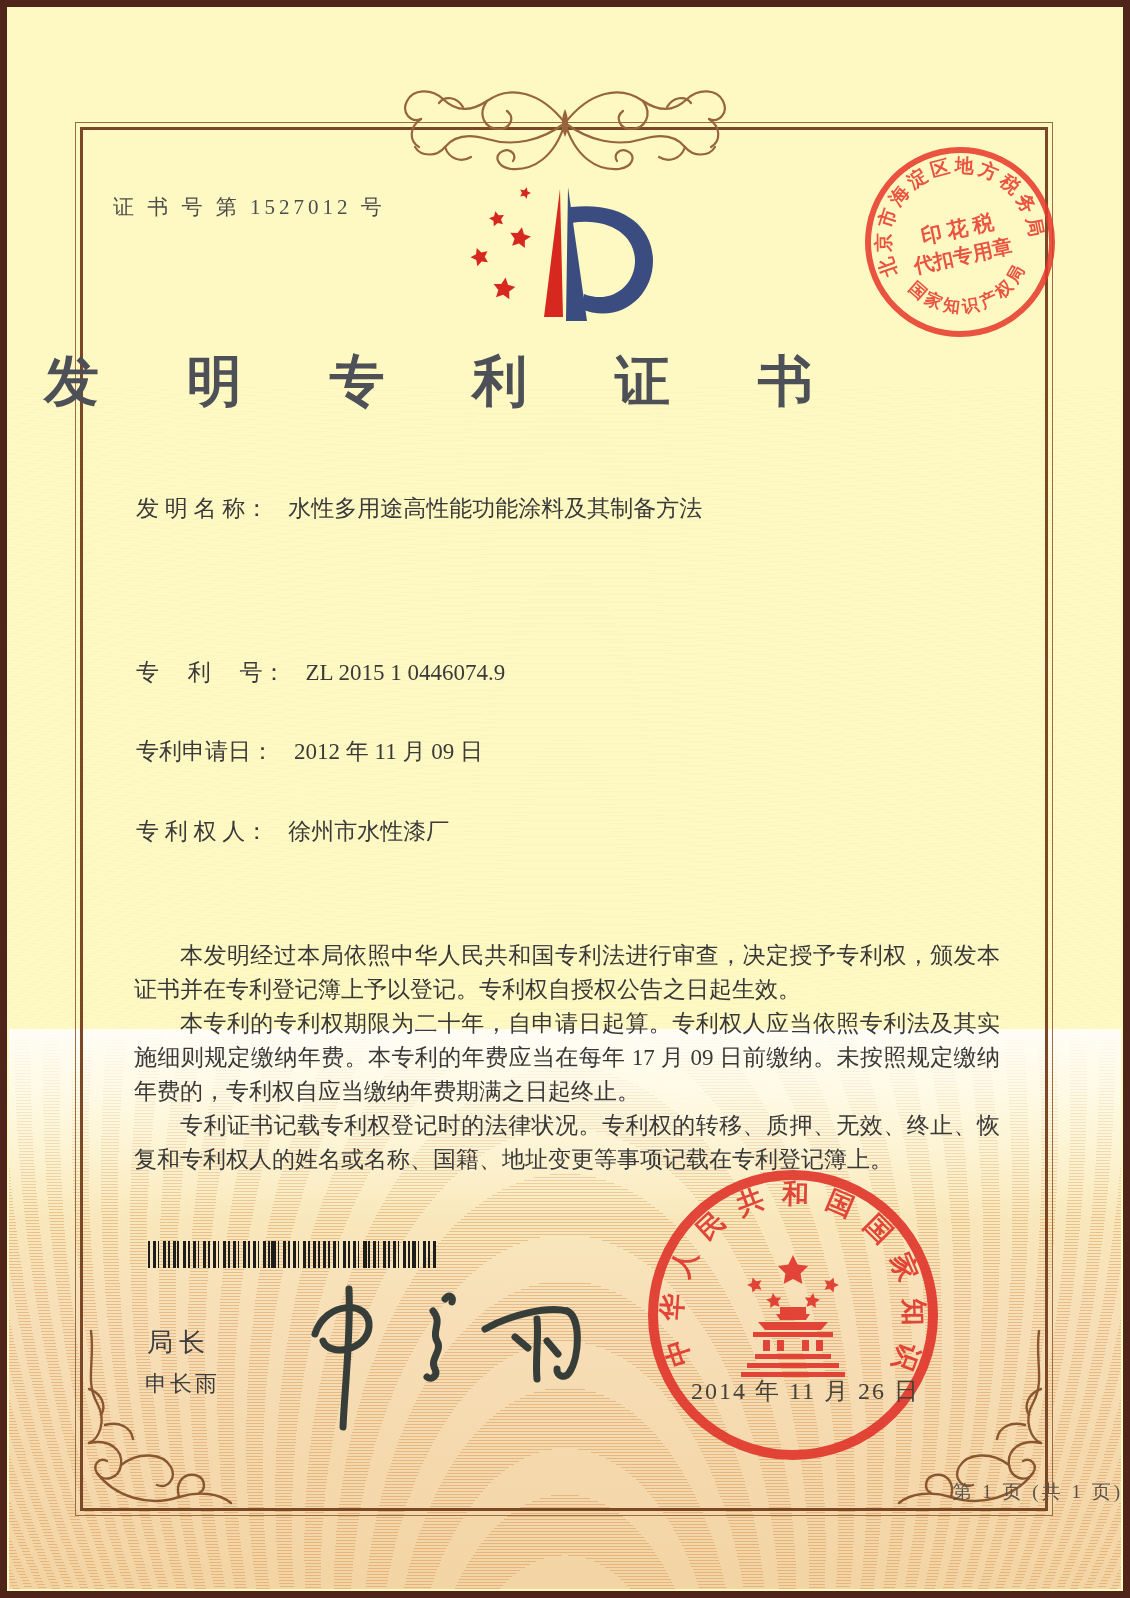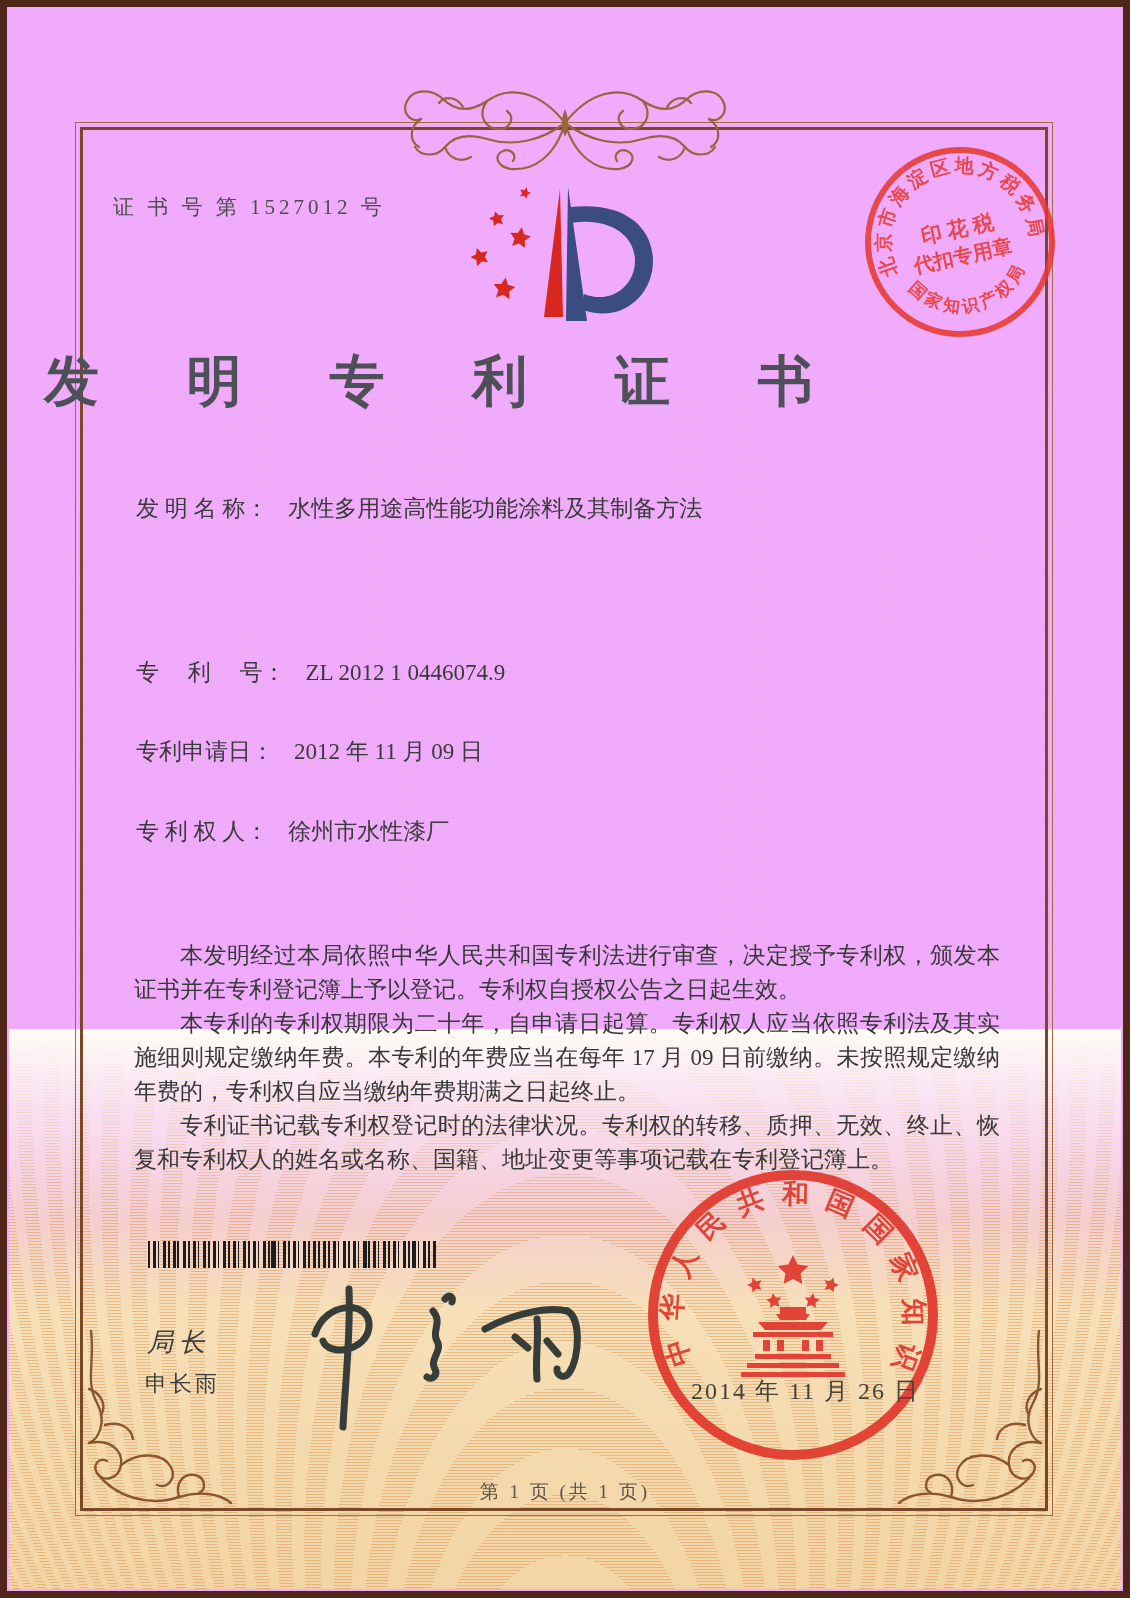--- a/index.html
+++ b/index.html
@@ -1,20 +1,20 @@
 <!DOCTYPE html>
 <html><head>
 <meta charset="utf-8">
 <style>
   html,body{margin:0;padding:0;background:#d9d5cd;}
   .page{
     position:relative;
     width:1116px;height:1584px;
     border:7px solid #4f2419;
-    background:#f0abfc;
+    background:#fef9c3;
     overflow:hidden;
     font-family:"Liberation Serif","DejaVu Serif",serif;
   }
   
   .waves-faint{
     position:absolute;left:0;top:380px;right:0;height:720px;
     background:repeating-radial-gradient(120% 55% at 50% 180%,
       rgba(205,140,70,.18) 0 1.4px, rgba(205,140,70,0) 1.4px 9px);
     opacity:.25;pointer-events:none;
   }
@@ -68,36 +68,36 @@
     position:absolute;left:141px;top:1234px;width:290px;height:27px;
     background:
       repeating-linear-gradient(90deg,
         transparent 0 29px, #1d1d1d 29px 31px, transparent 31px 47px),
       repeating-linear-gradient(90deg,
         #1d1d1d 0 2px, transparent 2px 5px, #1d1d1d 5px 8px, transparent 8px 10px,
         #1d1d1d 10px 11px, transparent 11px 15px, #1d1d1d 15px 18px, transparent 18px 20px);
   }
   .signer-title{
     position:absolute;left:140px;top:1318px;
-    font-size:26px;letter-spacing:6px;color:#3d3d3d;font-style:italic;
+    font-size:26px;letter-spacing:6px;color:#3d3d3d;
   }
   .signer-name{
     position:absolute;left:138px;top:1362px;
     font-size:22px;letter-spacing:3px;color:#3d3d3d;
   }
   .signature{position:absolute;left:278px;top:1252px;}
   .seal{position:absolute;left:636px;top:1158px;opacity:.9;}
   .seal-date{
     position:absolute;left:684px;top:1368px;
     font-size:24px;letter-spacing:2px;color:#45423a;z-index:5;
   }
   .tax-stamp{position:absolute;left:848px;top:130px;opacity:.85;transform:rotate(-12deg);}
   .footer{
     position:absolute;left:0;top:1472px;width:100%;
-    text-align:center;font-size:19px;letter-spacing:3px;color:#5b5349;
+    text-align:right;font-size:19px;letter-spacing:3px;color:#5b5349;
   }
 </style>
 </head>
 <body>
 
 <div class="page">
 
   <div class="waves-faint"></div>
   <div class="waves"></div>
 
@@ -178,21 +178,21 @@
     <text x="105" y="99" text-anchor="middle" font-size="21" font-weight="bold" fill="#e8372b">印 花 税</text>
     <text x="105" y="126" text-anchor="middle" font-size="20" font-weight="bold" fill="#e8372b">代扣专用章</text>
   </svg>
 
   <div class="title">发 明 专 利 证 书</div>
 
   <div class="field f0">
     <span class="lbl">发 明 名 称：</span><span class="val">水性多用途高性能功能涂料及其制备方法</span>
   </div>
   <div class="field f2">
-    <span class="lbl">专　 利　 号：</span><span class="val">ZL 2012 1 0446074.9</span>
+    <span class="lbl">专　 利　 号：</span><span class="val">ZL 2015 1 0446074.9</span>
   </div>
   <div class="field f3">
     <span class="lbl">专利申请日：</span><span class="val">2012 年 11 月 09 日</span>
   </div>
   <div class="field f4">
     <span class="lbl">专 利 权 人：</span><span class="val">徐州市水性漆厂</span>
   </div>
 
   <div class="body-text">
     <p>本发明经过本局依照中华人民共和国专利法进行审查，决定授予专利权，颁发本证书并在专利登记簿上予以登记。专利权自授权公告之日起生效。</p>

